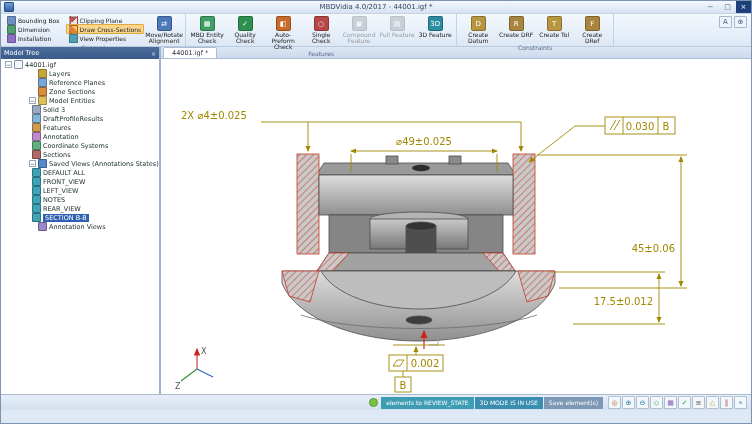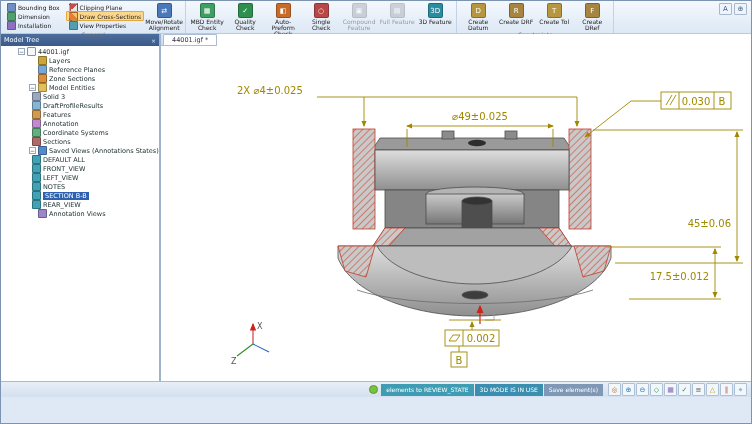--- a/index.html
+++ b/index.html
@@ -40,35 +40,35 @@
   .ribbon-minis{position:absolute;right:4px;top:2px;display:flex;gap:2px;}
   .mini{width:11px;height:10px;border:1px solid #a8b8cc;background:#eef4fb;font-size:7px;color:#44608a;display:flex;align-items:center;justify-content:center;border-radius:1px;}
 
   
   .main{height:347px;display:flex;}
   .treepanel{width:159px;background:#fff;display:flex;flex-direction:column;border-right:1px solid #9fb3cc;box-sizing:border-box;}
   .treeheader{height:12px;background:linear-gradient(#4d6e9d,#3a5a8a);color:#fff;font-size:6.5px;display:flex;align-items:center;padding:0 3px;gap:33px;}
   .treeheader .thx{margin-left:auto;font-size:6px;color:#d7e2f0;}
   .treebody{flex:1;overflow:hidden;padding-top:1px;}
   .trow{display:flex;align-items:center;height:9px;font-size:6.5px;color:#233;white-space:nowrap;}
-  .d0{padding-left:17px;} .d1{padding-left:28px;} .d2{padding-left:22px;}
+  .d0{padding-left:4px;} .d1{padding-left:28px;} .d2{padding-left:22px;}
   .tw{width:7px;height:7px;box-sizing:border-box;border:1px solid #98a8ba;background:#fff;font-size:6px;line-height:5px;text-align:center;color:#445;margin-right:2px;flex:none;}
   .tw.open::before{content:"−";}
   .twsp{width:7px;margin-right:2px;flex:none;}
   .tic{width:7px;height:7px;border-radius:1px;margin-right:2px;flex:none;border:1px solid rgba(0,0,0,.3);}
   .tic-doc{background:#f4f7fb;border-color:#7c93b0;} .tic-layers{background:#caa53a;}
   .tic-plane{background:#79a8d8;} .tic-zone{background:#d98f3e;} .tic-folder{background:#e0c05a;}
   .tic-solid{background:#9aa8c0;} .tic-result{background:#84b5d6;} .tic-feat{background:#d09a50;}
   .tic-anno{background:#c08ad0;} .tic-cs{background:#60b080;} .tic-sec{background:#b06868;}
   .tic-views{background:#5588cc;} .tic-view{background:#3fa3b5;} .tic-annov{background:#9a86c8;}
   .trow.sel .tlb{background:#2e61b0;color:#fff;padding:0 2px;}
   .splitter{width:1px;background:#9fb3cc;}
 
   
-  .viewport{width:590px;display:flex;flex-direction:row;background:#fff;}
+  .viewport{width:590px;display:flex;flex-direction:column;background:#fff;}
   .doctabs{height:12px;background:linear-gradient(#dce7f4,#cbdaec);border-bottom:1px solid #aabdd4;display:flex;align-items:flex-end;padding-left:2px;box-sizing:border-box;}
   .doctab{background:#fff;border:1px solid #aabdd4;border-bottom:none;font-size:6.5px;color:#334;padding:0 8px;line-height:10px;border-radius:2px 2px 0 0;}
   .canvas{flex:1;position:relative;background:#fff;}
   .canvas svg{position:absolute;left:0;top:0;}
   .dimtxt{fill:#a08800;font-size:10px;font-family:"DejaVu Sans",sans-serif;stroke:none;}
   .axtxt{fill:#555;font-size:8px;font-family:"DejaVu Sans",sans-serif;stroke:none;}
 
   
   .statusbar{height:16px;background:linear-gradient(#e7eef8,#d4e0ef);border-top:1px solid #aabbd0;display:flex;align-items:center;font-size:6px;box-sizing:border-box;padding:0 4px;}
   .sdot{width:7px;height:7px;border-radius:50%;background:#7ac143;border:1px solid #5a9a2a;margin-left:auto;margin-right:3px;flex:none;}
@@ -78,20 +78,29 @@
   .sico{width:11px;height:11px;border:1px solid #b0c0d4;background:#f2f7fc;display:flex;align-items:center;justify-content:center;font-size:7px;border-radius:1px;}
   .sico:nth-child(1){color:#c06020;} .sico:nth-child(2){color:#2f7fae;} .sico:nth-child(3){color:#2f7fae;}
   .sico:nth-child(4){color:#3f9e63;} .sico:nth-child(5){color:#8a6dbb;} .sico:nth-child(6){color:#2f8f4f;}
   .sico:nth-child(7){color:#555;} .sico:nth-child(8){color:#c09a2a;} .sico:nth-child(9){color:#b84848;} .sico:nth-child(10){color:#2a8ca0;}
 </style>
 </head>
 <body>
 
 <div class="window">
 
+  <div class="titlebar">
+    <span class="appicon"></span>
+    <span class="wtitle">MBDVidia 4.0/2017 - 44001.igf *</span>
+    <span class="wctrls">
+      <span class="wbtn">−</span>
+      <span class="wbtn">□</span>
+      <span class="wbtn win-close">×</span>
+    </span>
+  </div>
 
 
   <div class="ribbon-body">
     <div class="rgrp">
       <div class="rgrp-body">
         <div class="smallgrid">
           <div class="sbtn">
             <span class="ic ic-bbox"></span>
             <span>Bounding Box</span>
           </div>
@@ -266,29 +275,29 @@
         <div class="trow d2">
             <span class="twsp"></span>
             <span class="tic tic-view"></span>
             <span class="tlb">LEFT_VIEW</span>
           </div>
         <div class="trow d2">
             <span class="twsp"></span>
             <span class="tic tic-view"></span>
             <span class="tlb">NOTES</span>
           </div>
+        <div class="trow d2">
+            <span class="twsp"></span>
+            <span class="tic tic-view"></span>
+            <span class="tlb">REAR_VIEW</span>
+          </div>
         <div class="trow d2 sel">
             <span class="twsp"></span>
             <span class="tic tic-view"></span>
             <span class="tlb">SECTION B-B</span>
-          </div>
-        <div class="trow d2">
-            <span class="twsp"></span>
-            <span class="tic tic-view"></span>
-            <span class="tlb">REAR_VIEW</span>
           </div>
         <div class="trow d1">
             <span class="twsp"></span>
             <span class="tic tic-annov"></span>
             <span class="tlb">Annotation Views</span>
           </div>
       </div>
     </div>
     <div class="splitter"></div>
 

